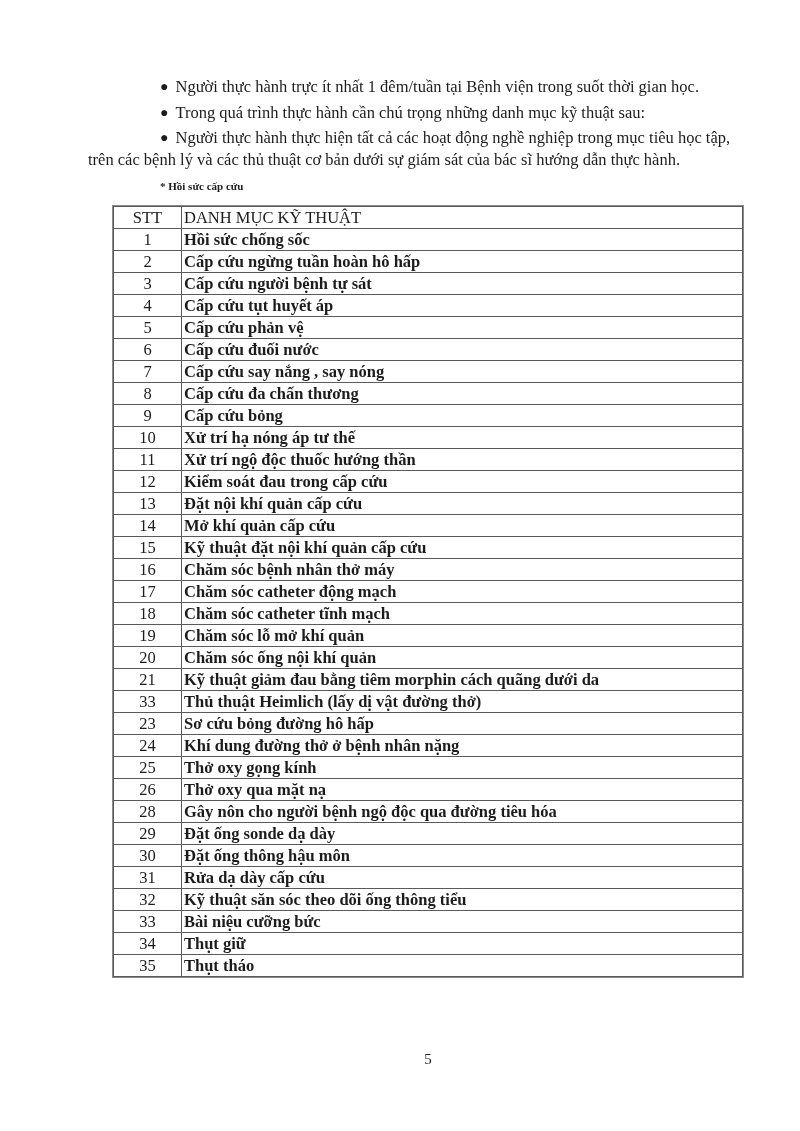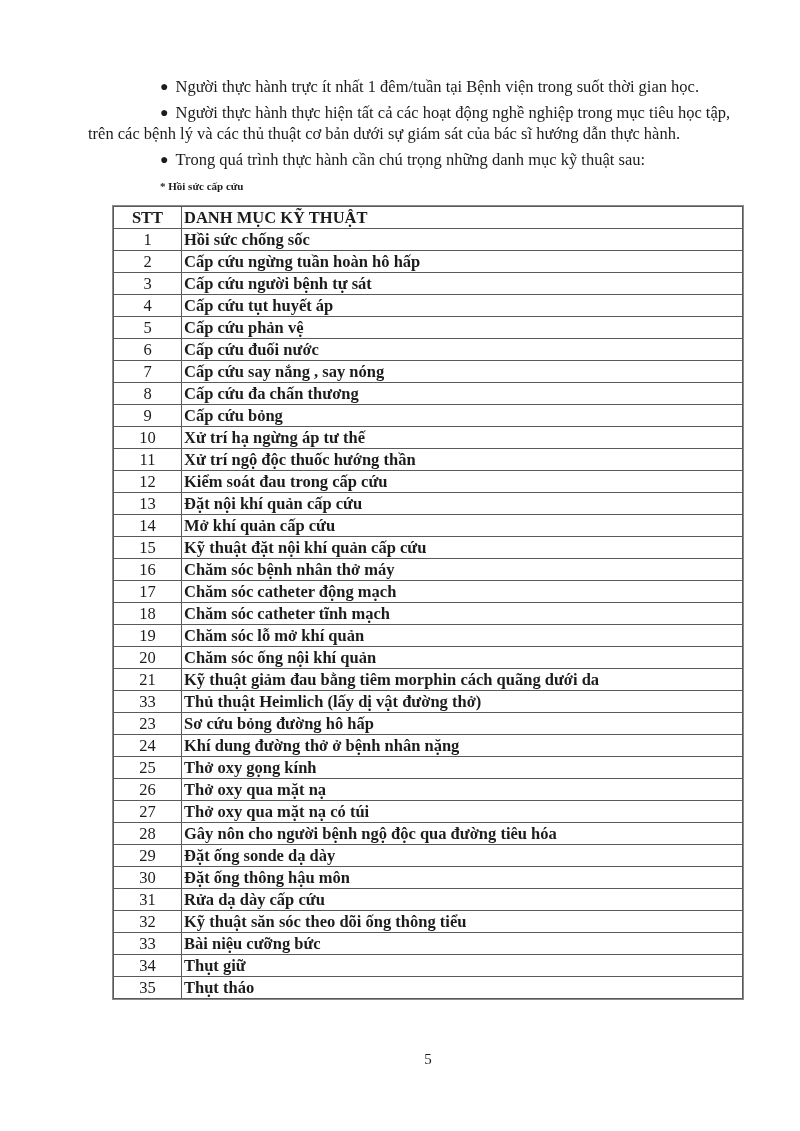--- a/index.html
+++ b/index.html
@@ -68,44 +68,44 @@
   th.col-stt, td.col-stt {
     width: 63px;
     text-align: center;
   }
   th.col-name, td.col-name {
     text-align: left;
     padding-left: 7px;
     font-weight: bold;
   }
   th.col-stt, th.col-name {
-    font-weight: bold;
+    font-weight: normal;
     margin-top: 42px;
   }
   .page-number {
     position: absolute;
     top: 1050px;
     left: 113px;
     width: 630px;
     text-align: center;
     font-size: 15px;
     line-height: 18px;
   }
 </style>
 </head>
 <body>
 
 <div class="page">
   <div class="content">
 
     <p class="para"><span class="bullet">●</span><span>Người thực hành trực ít nhất 1 đêm/tuần tại Bệnh viện trong suốt thời gian học.</span></p>
 
+    <p class="para"><span class="bullet">●</span><span>Trong quá trình thực hành cần chú trọng những danh mục kỹ thuật sau:</span></p>
+
     <p class="para"><span class="bullet">●</span><span>Người thực hành thực hiện tất cả các hoạt động nghề nghiệp trong mục tiêu học tập, trên các bệnh lý và các thủ thuật cơ bản dưới sự giám sát của bác sĩ hướng dẫn thực hành.</span></p>
-
-    <p class="para"><span class="bullet">●</span><span>Trong quá trình thực hành cần chú trọng những danh mục kỹ thuật sau:</span></p>
 
     <p class="section-heading">* Hồi sức cấp cứu</p>
 
     <table class="tech-table">
       <thead>
         <tr>
           <th class="col-stt">STT</th>
           <th class="col-name">DANH MỤC KỸ THUẬT</th>
         </tr>
       </thead>
@@ -141,21 +141,21 @@
           <tr>
     <td class="col-stt">8</td>
     <td class="col-name">Cấp cứu đa chấn thương</td>
   </tr>
           <tr>
     <td class="col-stt">9</td>
     <td class="col-name">Cấp cứu bỏng</td>
   </tr>
           <tr>
     <td class="col-stt">10</td>
-    <td class="col-name">Xử trí hạ ngừng áp tư thế</td>
+    <td class="col-name">Xử trí hạ nóng áp tư thế</td>
   </tr>
           <tr>
     <td class="col-stt">11</td>
     <td class="col-name">Xử trí ngộ độc thuốc hướng thần</td>
   </tr>
           <tr>
     <td class="col-stt">12</td>
     <td class="col-name">Kiểm soát đau trong cấp cứu</td>
   </tr>
           <tr>
@@ -208,24 +208,20 @@
   </tr>
           <tr>
     <td class="col-stt">25</td>
     <td class="col-name">Thở oxy gọng kính</td>
   </tr>
           <tr>
     <td class="col-stt">26</td>
     <td class="col-name">Thở oxy qua mặt nạ</td>
   </tr>
           <tr>
-    <td class="col-stt">27</td>
-    <td class="col-name">Thở oxy qua mặt nạ có túi</td>
-  </tr>
-          <tr>
     <td class="col-stt">28</td>
     <td class="col-name">Gây nôn cho người bệnh ngộ độc qua đường tiêu hóa</td>
   </tr>
           <tr>
     <td class="col-stt">29</td>
     <td class="col-name">Đặt ống sonde dạ dày</td>
   </tr>
           <tr>
     <td class="col-stt">30</td>
     <td class="col-name">Đặt ống thông hậu môn</td>

